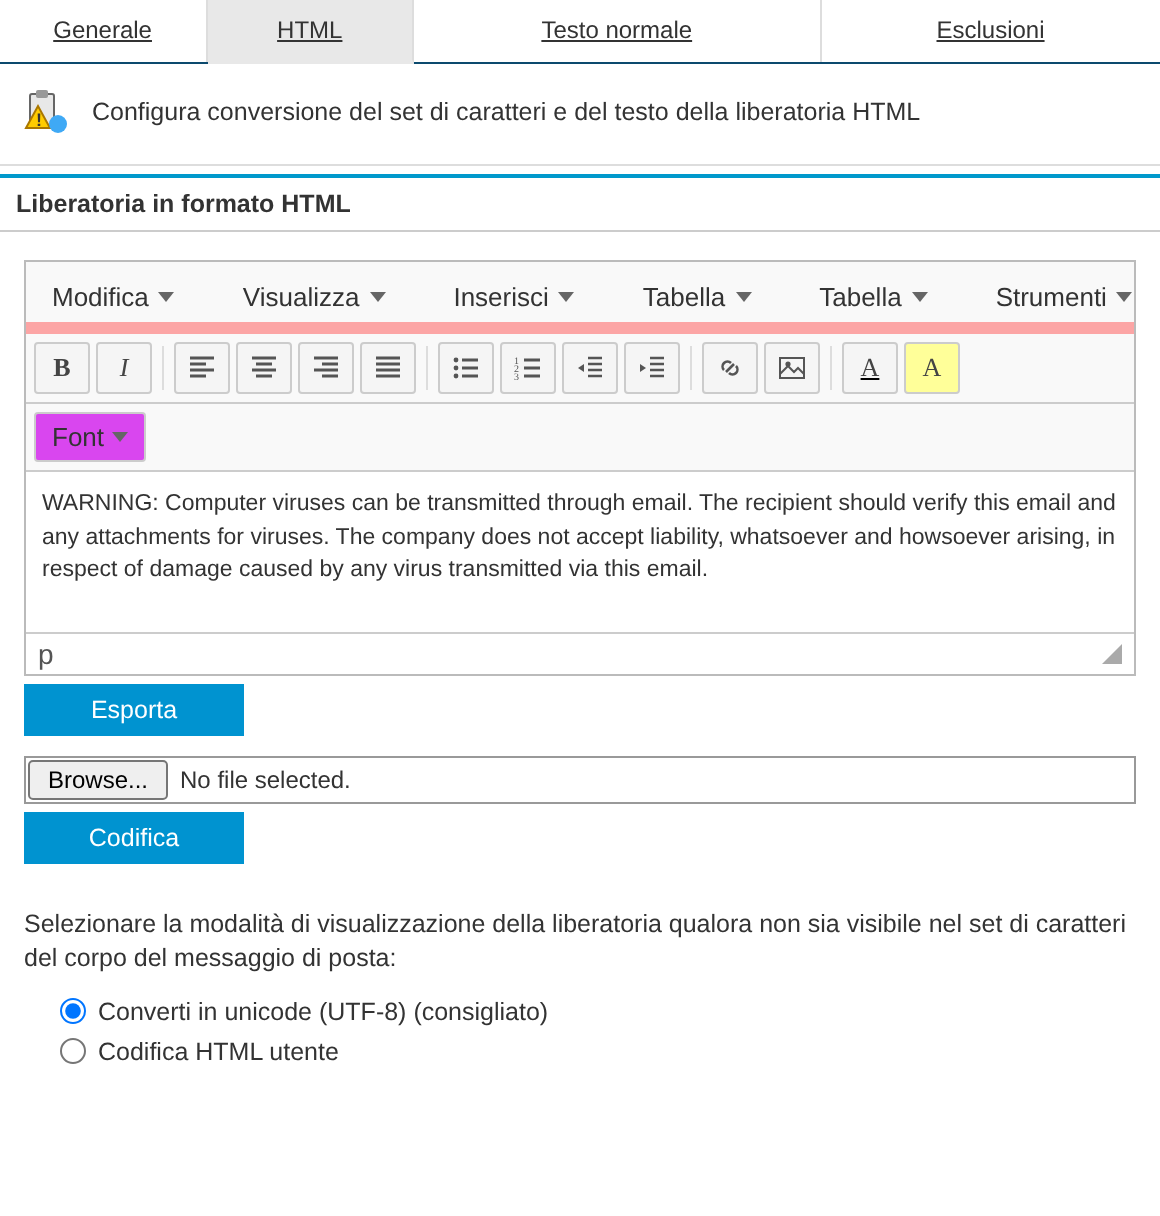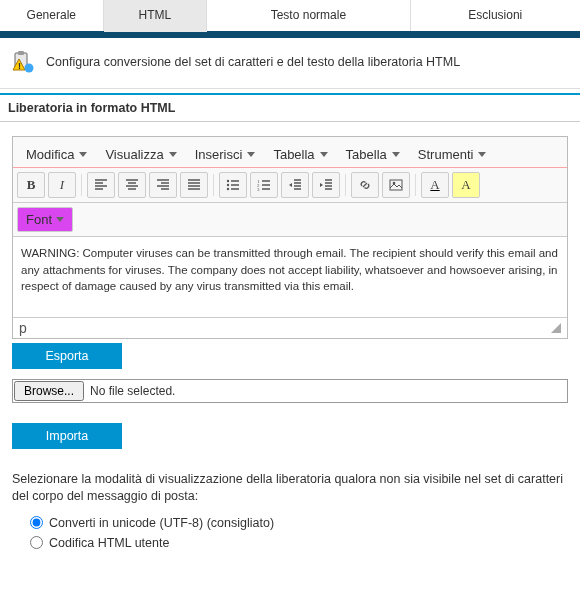--- a/index.html
+++ b/index.html
@@ -1,42 +1,42 @@
 <!DOCTYPE html>
 <html><head>
 <meta charset="utf-8">
 <style>
 * { box-sizing: border-box; margin: 0; padding: 0; }
 body { font-family: Arial, Helvetica, sans-serif; font-size: 12px; color: #333; background: #fff; width: 580px; }
-.tabs { display: flex; border-bottom: 7px solid #0c4a6e; }
+.tabs { display: flex; border-bottom: 1px solid #0c4a6e; text-decoration: underline; }
 .tab { padding: 8px 0; text-align: center; cursor: pointer; color: #333; border-right: 1px solid #ddd; }
 .tab.active { background: #e8e8e8; font-weight: normal; border-bottom: 2px solid #e8e8e8; margin-bottom: -1px; }
 .tab:nth-child(1) { width: 110px; }
 .tab:nth-child(2) { width: 110px; }
 .tab:nth-child(3) { width: 216px; }
 .tab:nth-child(4) { width: 180px; border-right: none; }
 .info-row { display: flex; align-items: center; padding: 12px 10px 14px 10px; gap: 12px; border-bottom: 1px solid #ddd; }
 .info-icon { width: 24px; height: 24px; }
 .info-text { font-size: 12.5px; color: #333; }
 .section-title { background: #fff; border-top: 2px solid #0099cc; border-bottom: 1px solid #ccc; padding: 6px 8px; font-weight: bold; font-size: 12.5px; color: #333; margin-top: 4px; }
 .editor-wrap { border: 1px solid #bbb; margin: 14px 12px 0 12px; }
-.menubar { display: flex; border-bottom: 1px solid #fca5a5; padding: 4px 4px 0 4px; gap: 0; background: #f9f9f9; }
+.menubar { display: flex; border-bottom: 6px solid #fca5a5; padding: 4px 4px 0 4px; gap: 16px; background: #f9f9f9; }
 .menu-item { padding: 5px 8px; font-size: 13px; color: #333; cursor: pointer; display: flex; align-items: center; gap: 3px; border: 1px solid transparent; border-bottom: none; border-radius: 3px 3px 0 0; }
 .menu-item .caret { width: 0; height: 0; border-left: 4px solid transparent; border-right: 4px solid transparent; border-top: 5px solid #666; margin-left: 2px; }
 .toolbar { display: flex; flex-wrap: wrap; gap: 3px; padding: 4px; background: #f9f9f9; border-bottom: 1px solid #ccc; align-items: center; }
 .tool-btn { width: 28px; height: 26px; border: 1px solid #ccc; background: #f5f5f5; display: flex; align-items: center; justify-content: center; cursor: pointer; border-radius: 2px; font-size: 13px; font-family: Georgia, serif; color: #444; }
 .tool-btn svg { width: 14px; height: 14px; }
 .tool-sep { width: 1px; height: 22px; background: #ddd; margin: 0 2px; }
 .font-row { padding: 4px; background: #f9f9f9; border-bottom: 1px solid #ccc; }
 .font-btn { padding: 4px 8px; border: 1px solid #ccc; background: #d946ef; border-radius: 2px; font-size: 13px; display: inline-flex; align-items: center; gap: 4px; cursor: pointer; }
 .editor-body { padding: 8px; font-family: Verdana, sans-serif; font-size: 11.5px; line-height: 1.45; color: #333; min-height: 80px; background: #fff; }
 .status-bar { display: flex; justify-content: space-between; align-items: center; border-top: 1px solid #ccc; padding: 2px 6px; font-size: 14px; color: #555; background: #fff; }
 .resize-grip { width: 0; height: 0; border-style: solid; border-width: 0 0 10px 10px; border-color: transparent transparent #aaa transparent; cursor: nwse-resize; }
 .btn-blue { background: #0093d0; color: #fff; border: none; padding: 6px 24px; font-size: 12.5px; cursor: pointer; margin: 4px 0 8px 12px; display: inline-block; min-width: 110px; text-align: center; }
-.file-row { margin: 2px 12px 16px 12px; border: 1px solid #999; display: flex; align-items: center; padding: 1px; }
+.file-row { margin: 2px 12px 0 12px; border: 1px solid #999; display: flex; align-items: center; padding: 1px; }
 .browse-btn { font-family: Arial; font-size: 12px; padding: 1px 8px; cursor: pointer; }
 .file-status { margin-left: 6px; font-size: 12px; color: #333; }
 .help-text { margin: 14px 12px 8px 12px; font-size: 12.5px; line-height: 1.35; }
 .radios { margin: 6px 12px 10px 30px; }
 .radio-row { display: flex; align-items: center; gap: 6px; padding: 3px 0; font-size: 12.5px; }
 .radio-row input { margin: 0; }
 </style>
 </head>
 <body>
 
@@ -176,21 +176,21 @@
   </div>
 </div>
 
 <button class="btn-blue">Esporta</button>
 
 <div class="file-row">
   <button class="browse-btn">Browse...</button>
   <span class="file-status">No file selected.</span>
 </div>
 
-<button class="btn-blue">Importa</button>
+<button class="btn-blue">Codifica</button>
 
 <div class="help-text">Selezionare la modalità di visualizzazione della liberatoria qualora non sia visibile nel set di caratteri del corpo del messaggio di posta:</div>
 
 <div class="radios">
   <label class="radio-row">
       <input type="radio" name="enc" checked="" style="">
       <span>Converti in unicode (UTF-8) (consigliato)</span>
     </label>
   <label class="radio-row">
       <input type="radio" name="enc" style="">

